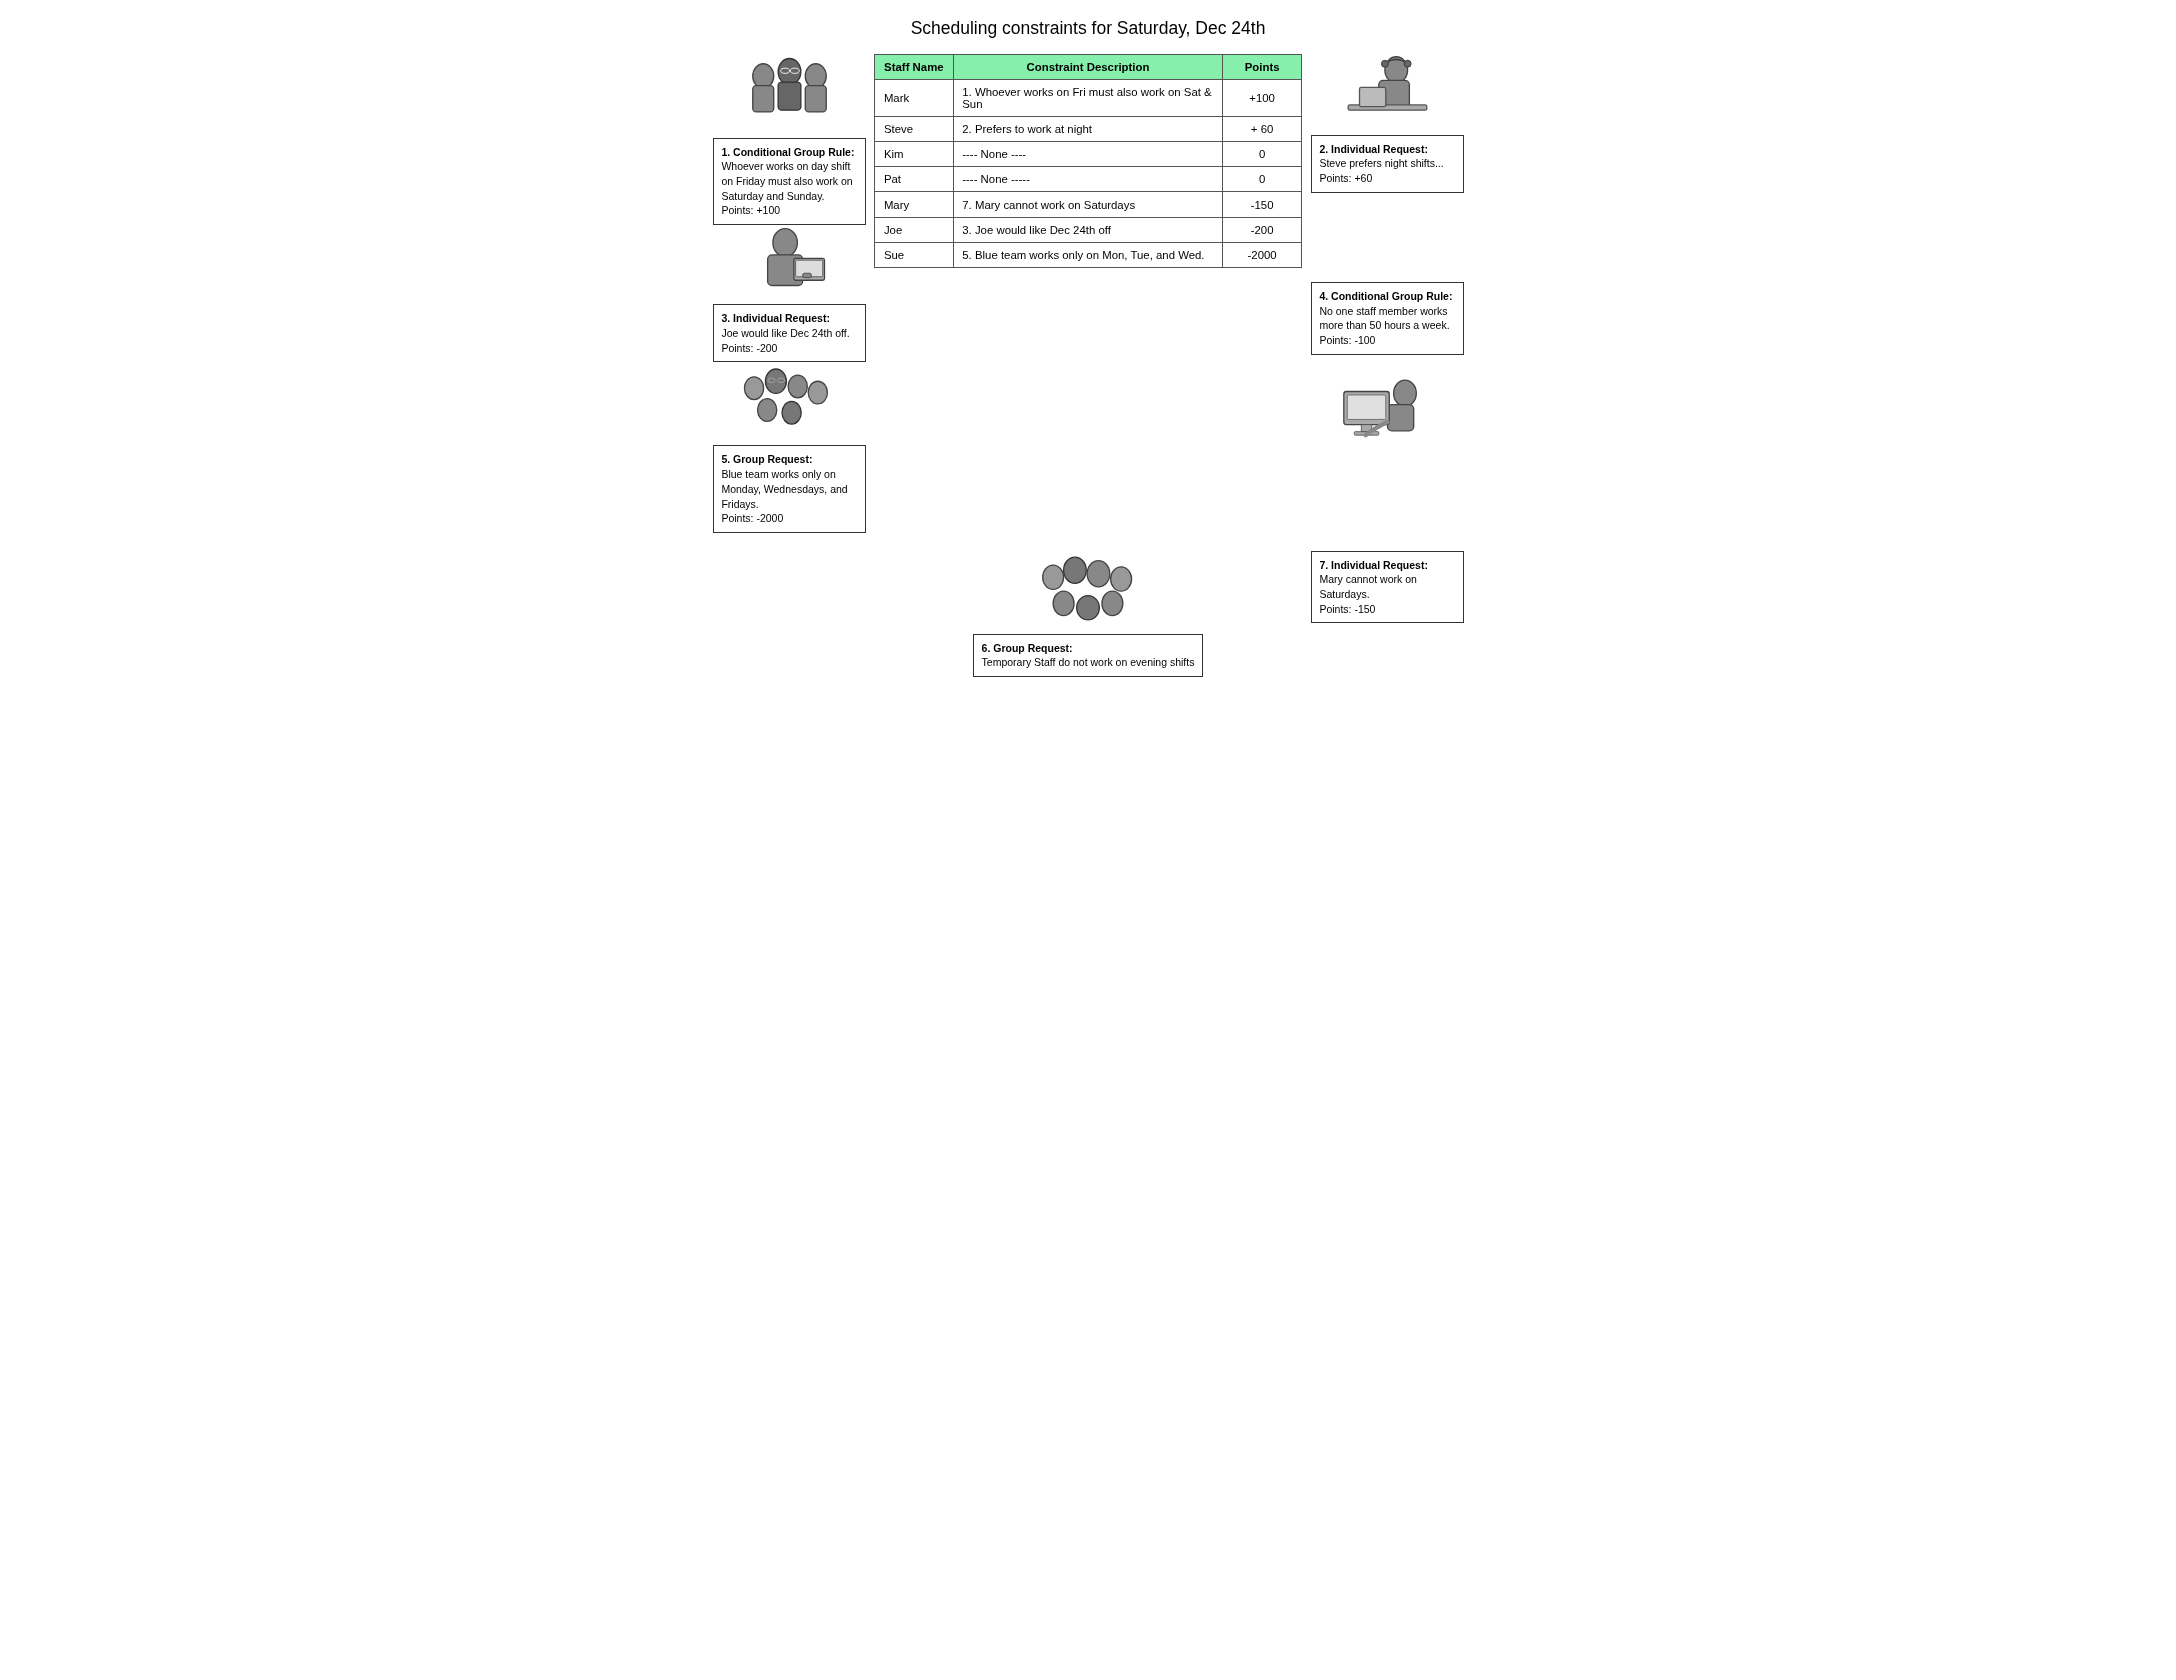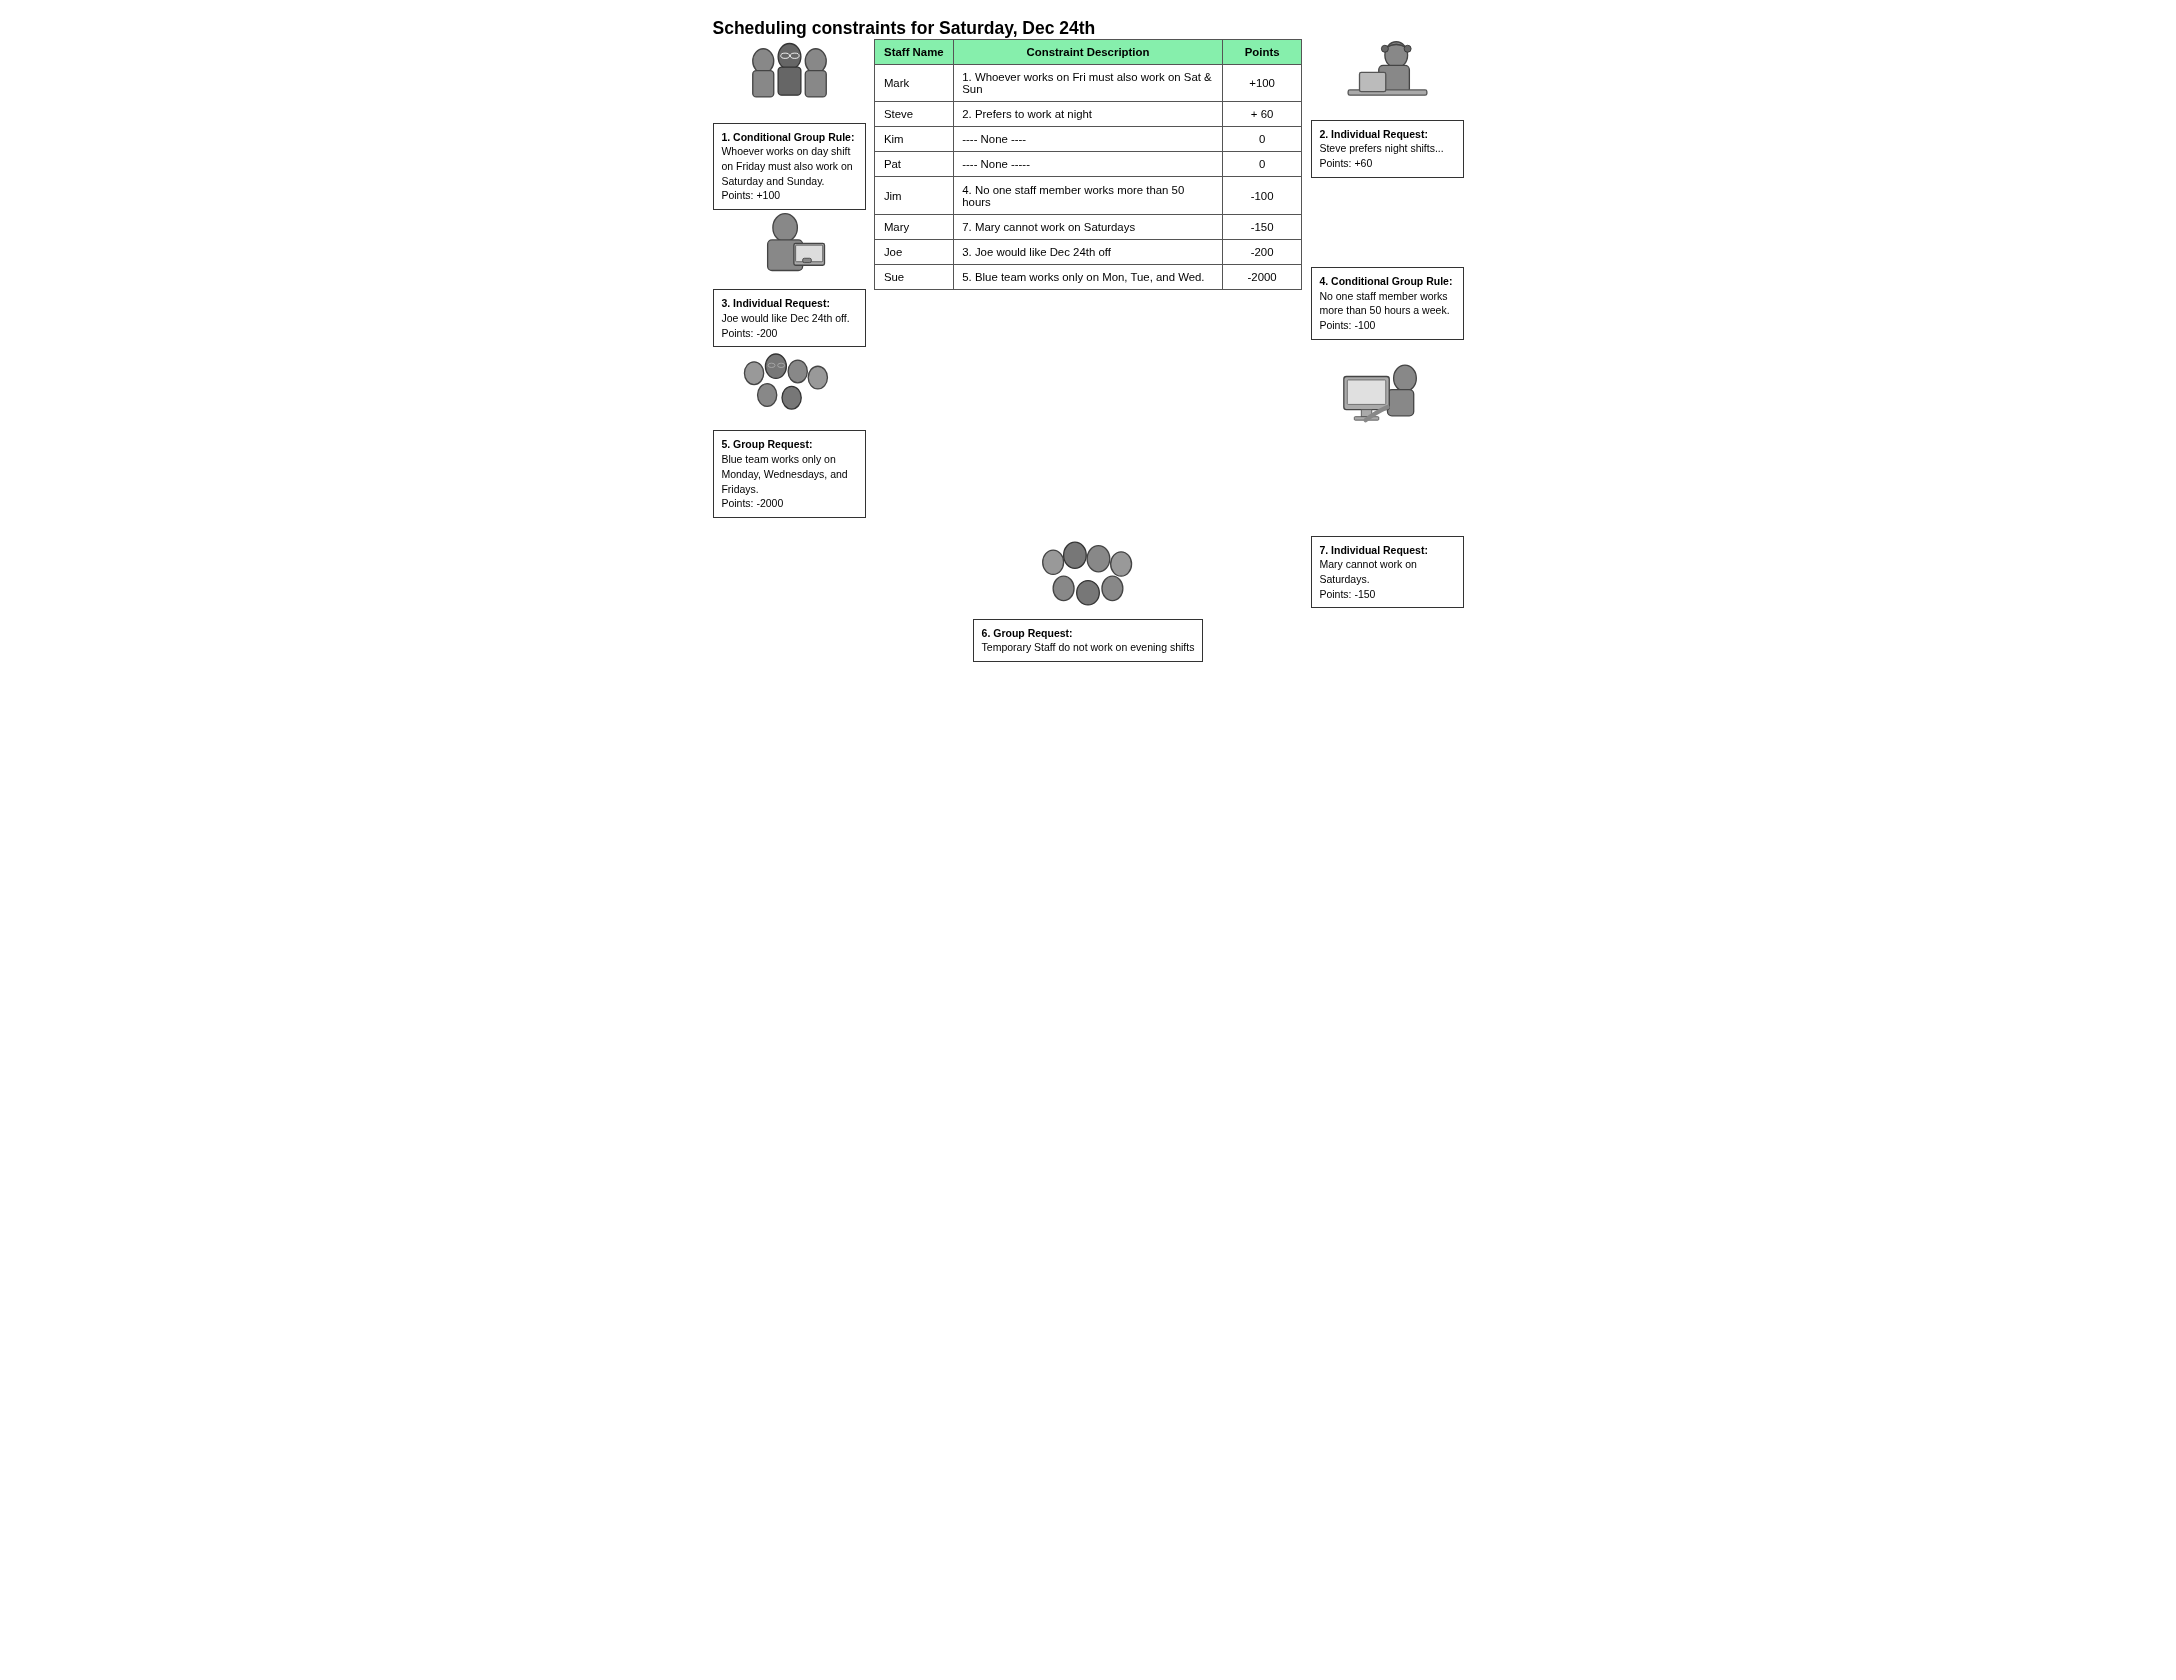--- a/index.html
+++ b/index.html
@@ -5,23 +5,24 @@
     * { box-sizing: border-box; margin: 0; padding: 0; }
     body {
       background: #fff;
       font-family: Arial, sans-serif;
       font-size: 11.4px;
       width: 786px;
       margin: 0 auto;
       padding: 17.5px;
     }
     h1 {
+      text-align: center;
       font-size: 17.5px;
-      font-weight: bold;
-      margin-bottom: 0;
+      font-weight: normal;
+      margin-bottom: 15px;
     }
     .main-container {
       display: flex;
       justify-content: space-between;
       align-items: flex-start;
       gap: 8.7px;
     }
     .left-col {
       display: flex;
       flex-direction: column;
@@ -212,25 +213,20 @@
             <td>Kim</td>
             <td>---- None ----</td>
             <td>0</td>
           </tr>
           <tr>
             <td>Pat</td>
             <td>---- None -----</td>
             <td>0</td>
           </tr>
           <tr>
-            <td>Jim</td>
-            <td>4. No one staff member works more than 50 hours</td>
-            <td>-100</td>
-          </tr>
-          <tr>
             <td>Mary</td>
             <td>7. Mary cannot work on Saturdays</td>
             <td>-150</td>
           </tr>
           <tr>
             <td>Joe</td>
             <td>3. Joe would like Dec 24th off</td>
             <td>-200</td>
           </tr>
           <tr>

